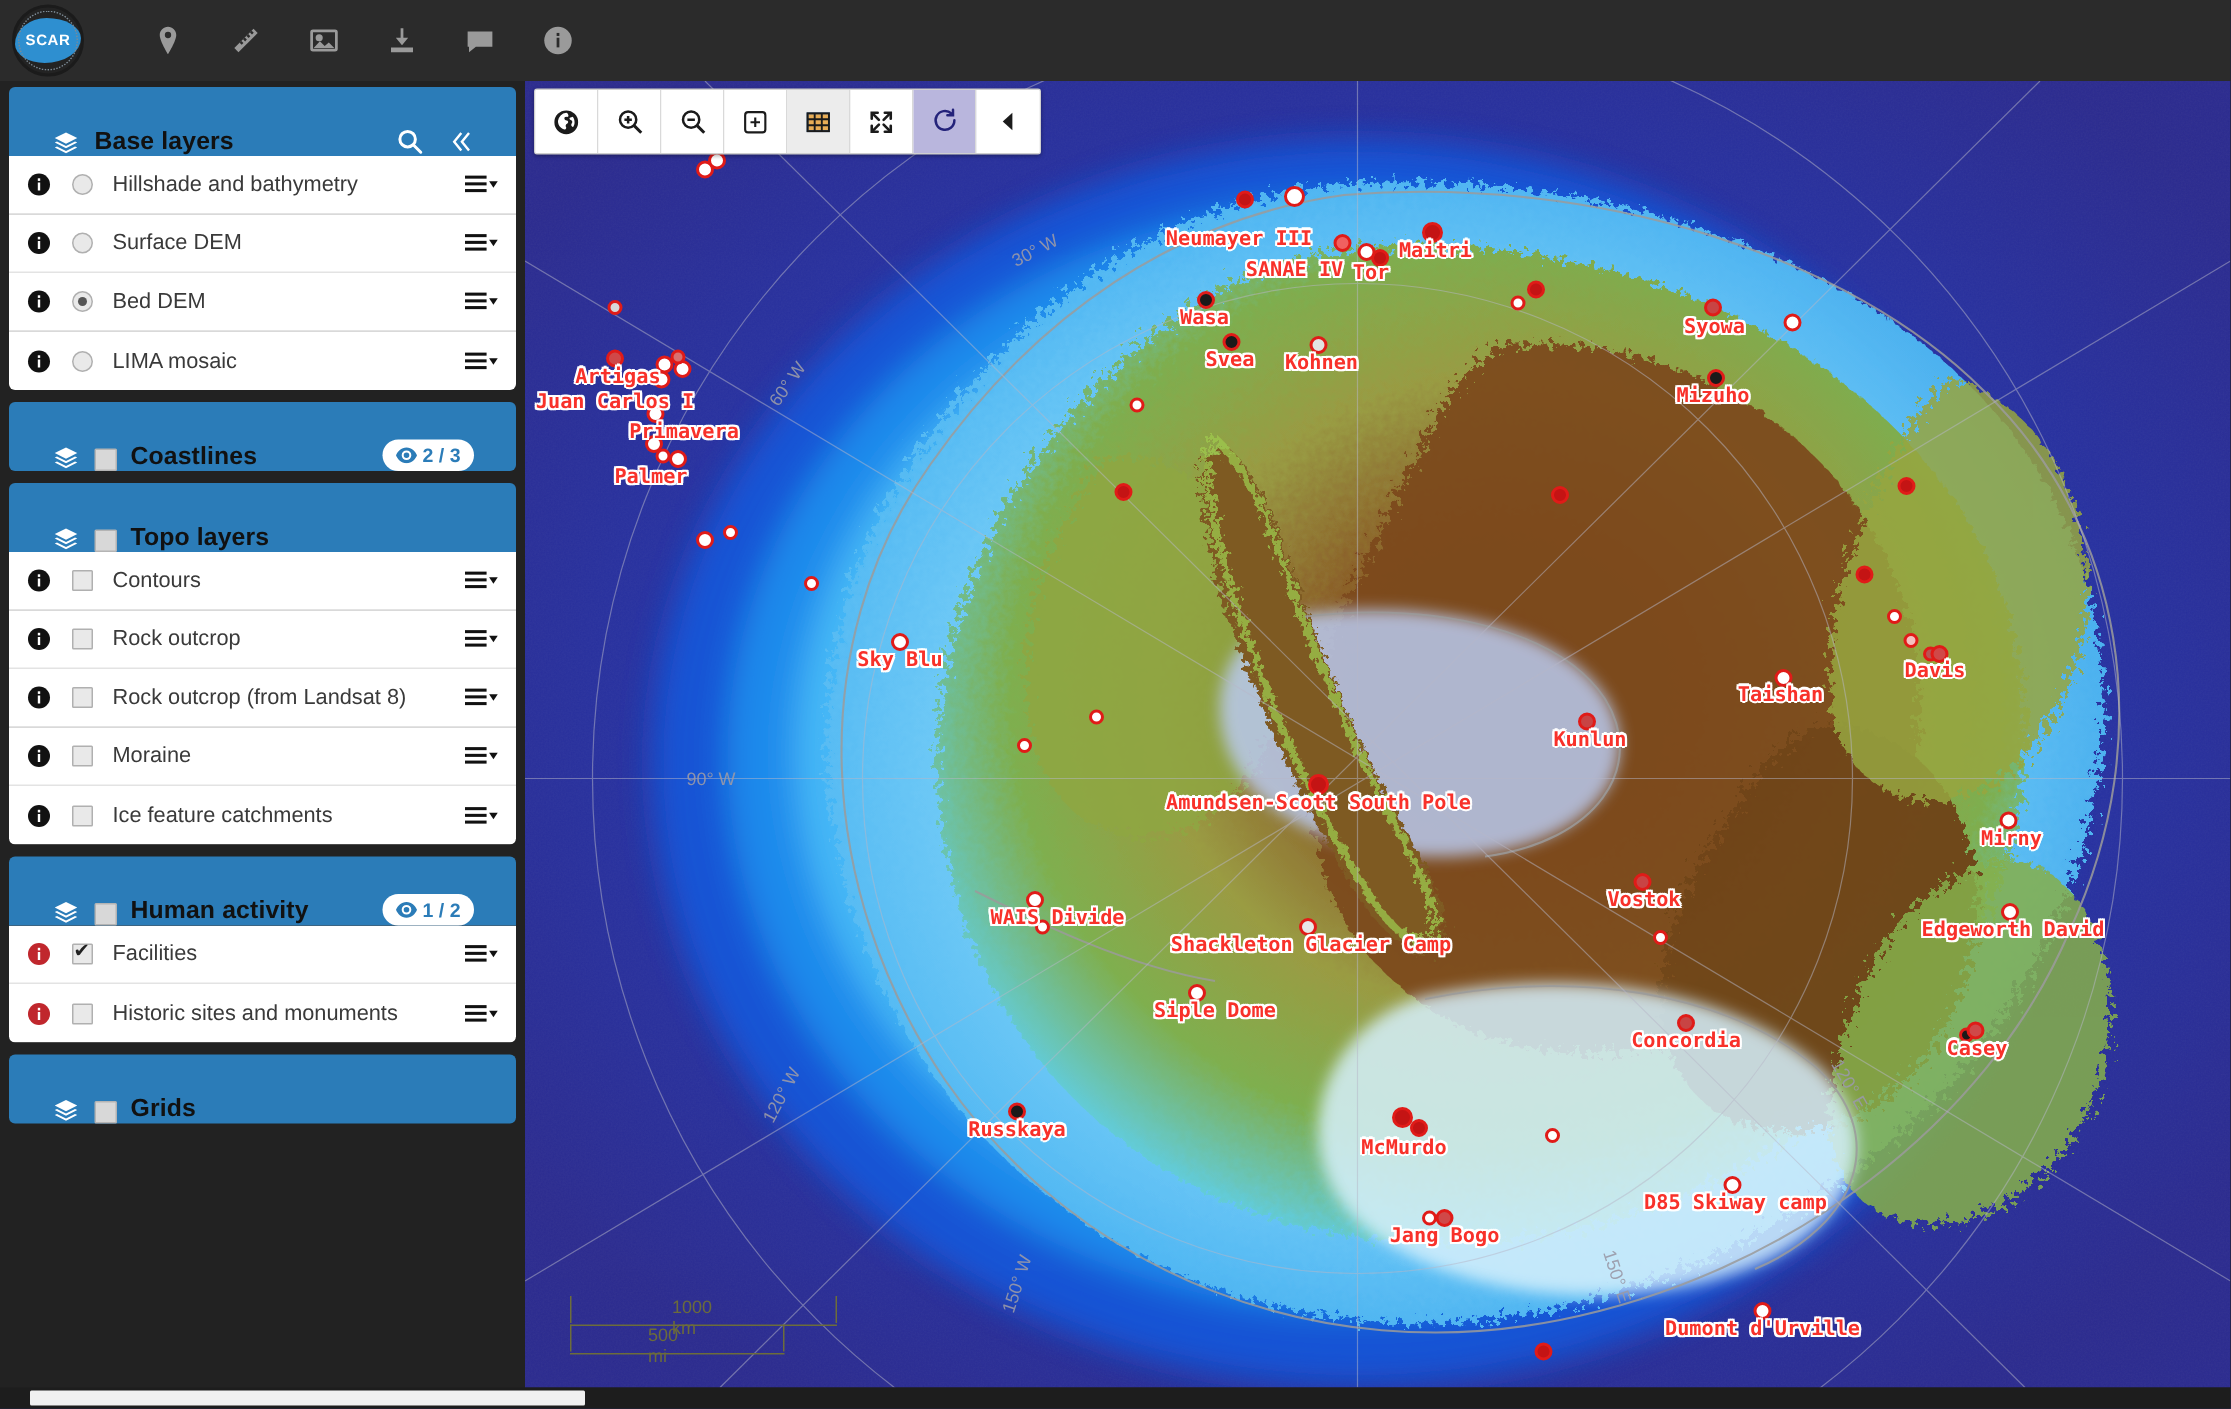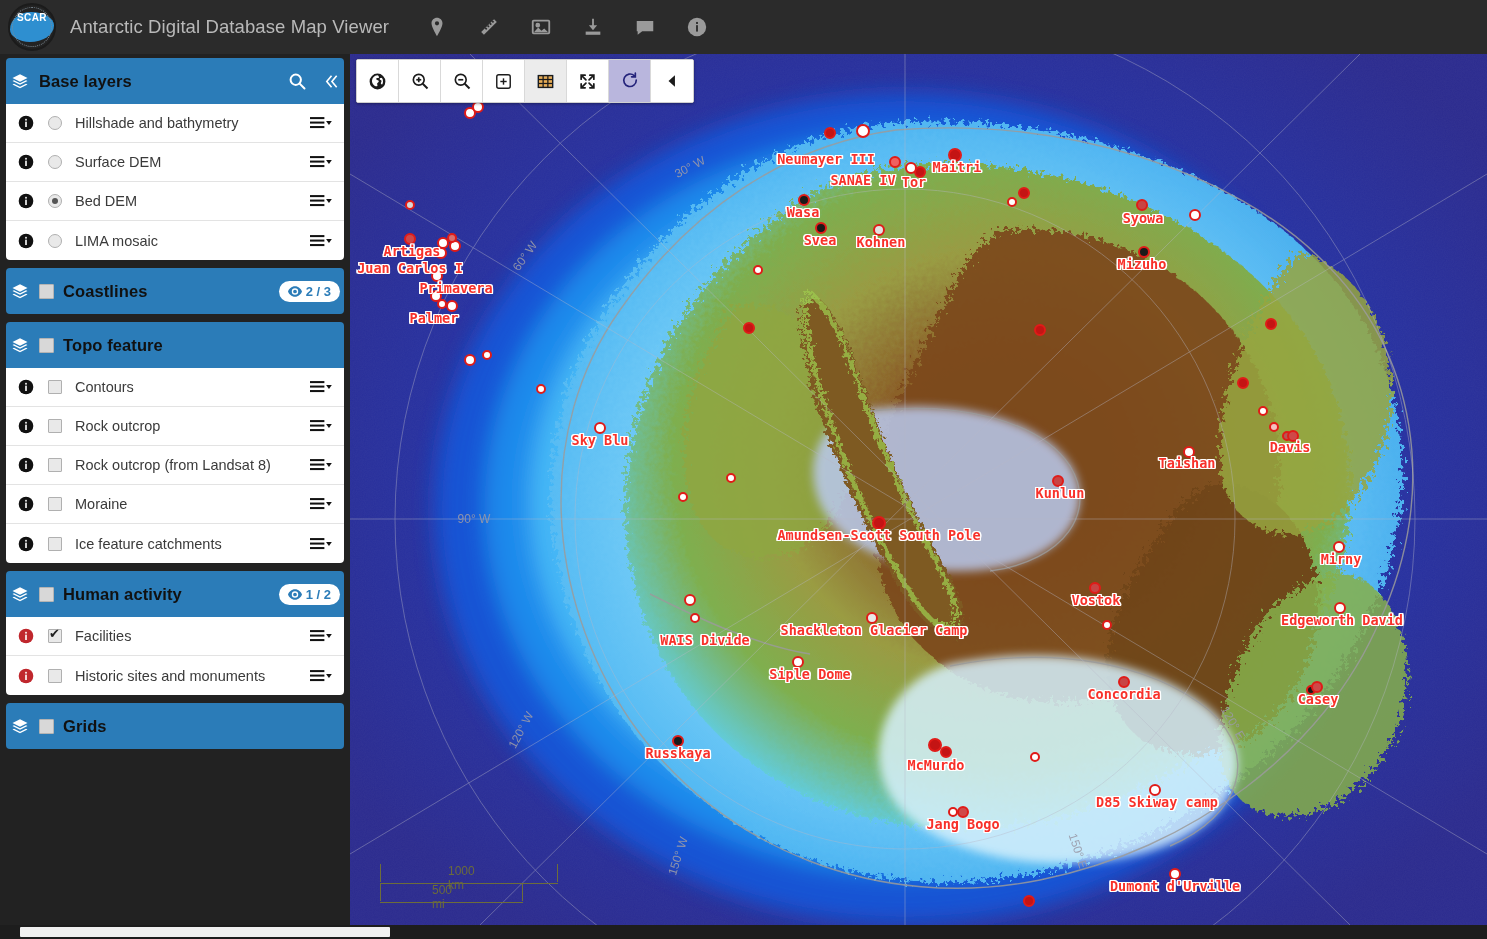--- a/index.html
+++ b/index.html
@@ -27,21 +27,21 @@
     position: relative; display: flex; align-items: center; justify-content: center;
   }
   .scar-ring {
     position: absolute; inset: 2px; border-radius: 50%;
     border: 1px dotted #7d8b96;
   }
   .scar-blob {
     width: 48px; height: 30px;
     background: #2e8fd0;
     border-radius: 48% 52% 55% 45% / 58% 45% 55% 42%;
-    display: flex; align-items: flex-start; justify-content: center;
+    display: flex; align-items: center; justify-content: center;
   }
   .scar-text {
     font-size: 10px; font-weight: bold; color: #ffffff;
     letter-spacing: 0.4px;
     font-family: "Liberation Sans", sans-serif;
   }
   #app-title {
     color: #b9b9b9; font-size: 18.5px; margin-left: 6px;
     white-space: nowrap; letter-spacing: 0.1px;
   }
@@ -54,21 +54,21 @@
 
   
   #sidebar {
     position: absolute; left: 0; top: 54px; width: 350px; height: 871px;
     background: #222222; padding: 4px 6px 0 6px;
     overflow: hidden;
   }
   .group { margin-bottom: 8px; }
   .group-head {
     background: #2b7cb8; color: #0d0d0d;
-    height: 46px; display: flex; align-items: center; padding: 0 4px;
+    height: 46px; display: flex; align-items: flex-end; padding: 0 28px;
     border-radius: 4px; position: relative; cursor: pointer;
   }
   .group.has-items .group-head { border-radius: 4px 4px 0 0; }
   .group-head .stack-icon { margin-right: 9px; display: flex; }
   .group-title {
     font-size: 16.5px; font-weight: bold; color: #111111; letter-spacing: 0.1px;
   }
   .group-head .chk {
     width: 15px; height: 15px; background: #d8d8d8;
     border: 1px solid #b4b4b4; margin-right: 9px; flex: none;
@@ -179,21 +179,20 @@
 
   <div id="header">
     <div id="logo-wrap">
       <div class="scar-logo">
         <div class="scar-ring"></div>
         <div class="scar-blob">
           <span class="scar-text">SCAR</span>
         </div>
       </div>
     </div>
-    <div id="app-title">Antarctic Digital Database Map Viewer</div>
 
     <div id="header-tools">
       <div class="hdr-icon">
         <svg width="22" height="22" viewBox="0 0 24 24" fill="currentColor">
             <path d="M12 2C8.7 2 6 4.7 6 8c0 4.4 6 14 6 14s6-9.6 6-14c0-3.3-2.7-6-6-6zm0 8.3A2.3 2.3 0 1 1 12 5.7a2.3 2.3 0 0 1 0 4.6z"></path>
           </svg>
       </div>
       <div class="hdr-icon">
         <svg width="22" height="22" viewBox="0 0 24 24" fill="none" stroke="currentColor" stroke-width="1.8">
             <path d="M17.5 3.5l3 3L6.5 20.5l-3-3z" fill="currentColor" stroke="none"></path>
@@ -359,21 +358,21 @@
       <div class="group has-items">
         <div class="group-head">
           <span class="stack-icon">
             <svg width="20" height="18" viewBox="0 0 24 24" fill="#ffffff">
               <path d="M12 3L2 8l10 5 10-5-10-5z"></path>
               <path d="M2 12l10 5 10-5-2-1-8 4-8-4-2 1z"></path>
               <path d="M2 16.5l10 5 10-5-2-1-8 4-8-4-2 1z"></path>
             </svg>
           </span>
           <span class="chk"></span>
-          <span class="group-title">Topo feature</span>
+          <span class="group-title">Topo layers</span>
           <div class="head-right"></div>
         </div>
         <div class="items">
           <div class="layer-row">
             <span class="info-icon black">
               <svg width="16" height="16" viewBox="0 0 24 24" fill="currentColor">
                 <circle cx="12" cy="12" r="11"></circle>
                 <rect x="10.8" y="10" width="2.4" height="8" fill="#fff"></rect>
                 <rect x="10.8" y="5.8" width="2.4" height="2.6" fill="#fff"></rect>
               </svg>
@@ -795,21 +794,21 @@
         <div class="mlabel" style="left: 825px; top: 832px;">Dumont d'Urville</div>
         <div class="mdot" style="left: 613px; top: 758px; width: 12px; height: 12px; background: rgb(208, 72, 72);"></div>
         <div class="mlabel" style="left: 613px; top: 770px;">Jang Bogo</div>
         <div class="mdot" style="left: 585px; top: 691px; width: 14px; height: 14px; background: rgb(196, 20, 20);"></div>
         <div class="mlabel" style="left: 586px; top: 711px;">McMurdo</div>
         <div class="mdot" style="left: 328px; top: 687px; width: 12px; height: 12px; background: rgb(26, 26, 26);"></div>
         <div class="mlabel" style="left: 328px; top: 699px;">Russkaya</div>
         <div class="mdot" style="left: 448px; top: 608px; width: 12px; height: 12px; background: rgb(255, 255, 255);"></div>
         <div class="mlabel" style="left: 448px; top: 620px; padding-left: 24px;">Siple Dome</div>
         <div class="mdot" style="left: 340px; top: 546px; width: 12px; height: 12px; background: rgb(255, 255, 255);"></div>
-        <div class="mlabel" style="left: 355px; top: 586px;">WAIS Divide</div>
+        <div class="mlabel" style="left: 355px; top: 558px;">WAIS Divide</div>
         <div class="mdot" style="left: 522px; top: 564px; width: 12px; height: 12px; background: rgb(232, 232, 232);"></div>
         <div class="mlabel" style="left: 524px; top: 576px;">Shackleton Glacier Camp</div>
         <div class="mdot" style="left: 529px; top: 469px; width: 14px; height: 14px; background: rgb(196, 20, 20);"></div>
         <div class="mlabel" style="left: 529px; top: 481px;">Amundsen-Scott South Pole</div>
         <div class="mdot" style="left: 708px; top: 427px; width: 12px; height: 12px; background: rgb(200, 68, 68);"></div>
         <div class="mlabel" style="left: 710px; top: 439px;">Kunlun</div>
         <div class="mdot" style="left: 250px; top: 374px; width: 12px; height: 12px; background: rgb(255, 255, 255);"></div>
         <div class="mlabel" style="left: 250px; top: 386px;">Sky Blu</div>
         <div class="mdot" style="left: 60px; top: 185px; width: 12px; height: 12px; background: rgb(208, 72, 72);"></div>
         <div class="mlabel" style="left: 62px; top: 197px;">Artigas</div>

